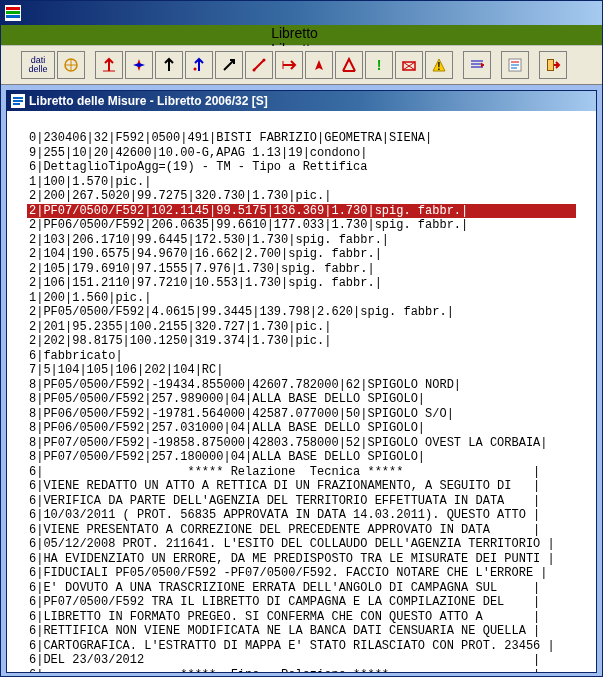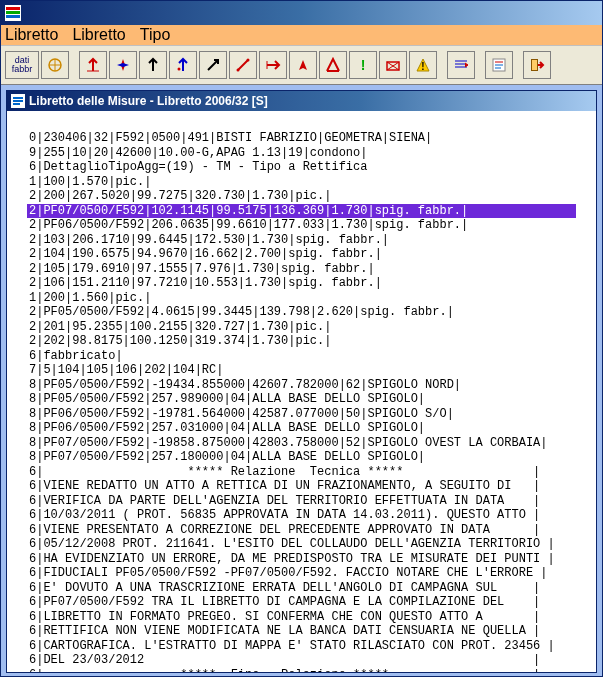--- a/index.html
+++ b/index.html
@@ -1,31 +1,31 @@
 <!DOCTYPE html>
 <html><head>
 <meta charset="utf-8">
 <style>
   html,body{margin:0;padding:0;font-family:"Tahoma","MS Sans Serif",sans-serif;font-size:11px;background:#ece9d8;}
   .outer{width:603px;height:677px;box-sizing:border-box;border:1px solid #0a246a;background:#ece9d8;display:flex;flex-direction:column;}
   .titlebar{height:24px;background:linear-gradient(90deg,#0a246a 0%,#3a6ea5 50%,#a6caf0 100%);color:#fff;display:flex;align-items:center;padding:0 4px;font-weight:bold;font-size:12px;}
   .titlebar .icon{width:16px;height:16px;margin-right:4px;}
-  .menubar{height:20px;background:#fdba74;border-bottom:1px solid #c0c0c0;display:flex;align-items:center;padding:0 4px;font-size:16px;}
+  .menubar{height:20px;background:#4d7c0f;border-bottom:1px solid #c0c0c0;display:flex;align-items:center;padding:0 4px;font-size:14px;flex-direction:column;}
   .menubar span{margin-right:14px;}
-  .toolbar{height:34px;background:#ece9d8;border-bottom:1px solid #808080;display:flex;align-items:center;padding:2px 4px;}
+  .toolbar{height:34px;background:#ece9d8;border-bottom:1px solid #808080;display:flex;align-items:center;padding:2px 20px;}
   .tbbtn{width:26px;height:26px;border:1px solid #808080;background:#ece9d8;margin-right:2px;display:flex;align-items:center;justify-content:center;}
   .tbbtn-wide{width:32px;}
   .tbsep{width:8px;}
   .client{flex:1;background:#a0bdf0;padding:5px;overflow:hidden;}
   .inner-win{border:1px solid #0a246a;background:#fff;height:100%;display:flex;flex-direction:column;}
   .inner-title{height:20px;background:linear-gradient(90deg,#0a246a 0%,#3a6ea5 60%,#a6caf0 100%);color:#fff;display:flex;align-items:center;padding:0 4px;font-weight:bold;font-size:12px;}
   .inner-title .icon{width:14px;height:14px;margin-right:4px;}
   .inner-body{flex:1;background:#fff;padding:20px;overflow:auto;font-family:"Courier New",monospace;font-size:12px;line-height:14.5px;color:#000;white-space:pre;}
   .line{padding:0 2px;}
-  .line.sel{background:#6d28d9;color:#fff;}
+  .line.sel{background:#b91c1c;color:#fff;}
   
   svg{display:block;}
 </style>
 </head>
 <body>
 
 <div class="outer">
 
   <div class="titlebar">
     <span class="icon">
@@ -40,21 +40,21 @@
 
   <div class="menubar">
     <span>Libretto</span>
     <span>Libretto</span>
     <span>Tipo</span>
   </div>
 
   <div class="toolbar">
     <div class="tbbtn tbbtn-wide" style="flex-direction:column;font-size:9px;line-height:9px;color:#006;">
       <span>dati</span>
-      <span>fabbr</span>
+      <span>delle</span>
     </div>
     <div class="tbbtn">
       <svg width="16" height="16">
           <circle cx="8" cy="8" r="6" fill="none" stroke="#c80" stroke-width="1.5"></circle>
           <line x1="8" y1="2" x2="8" y2="14" stroke="#c80"></line>
           <line x1="2" y1="8" x2="14" y2="8" stroke="#c80"></line>
         </svg>
     </div>
     <div class="tbsep"></div>
     <div class="tbbtn">

